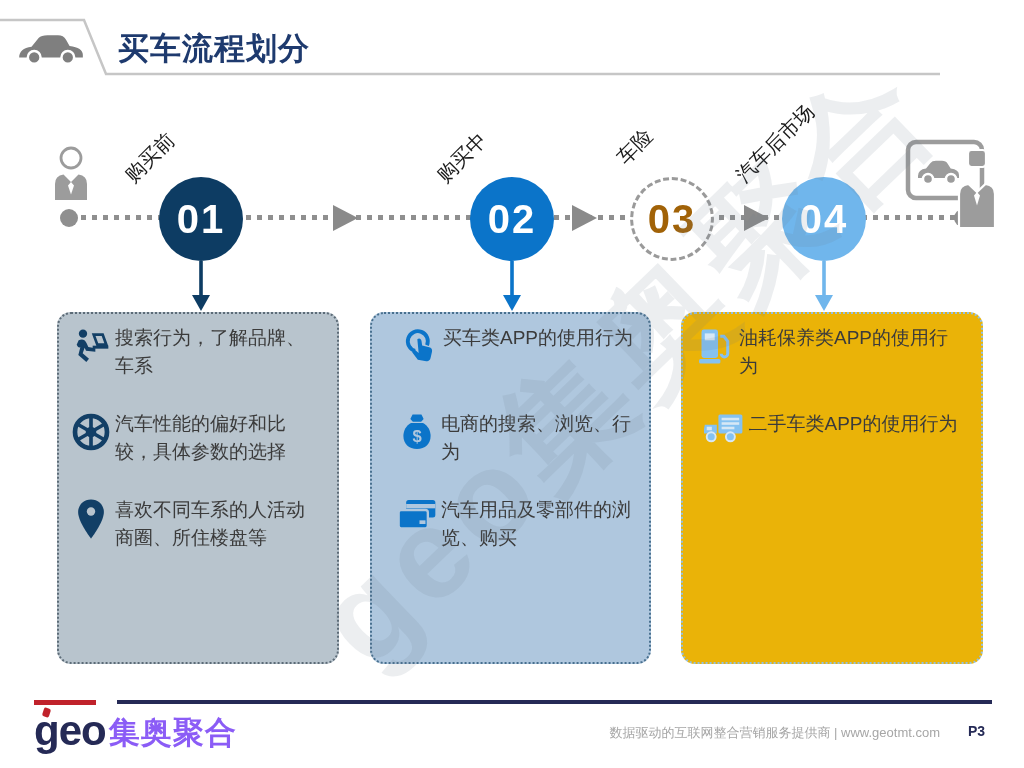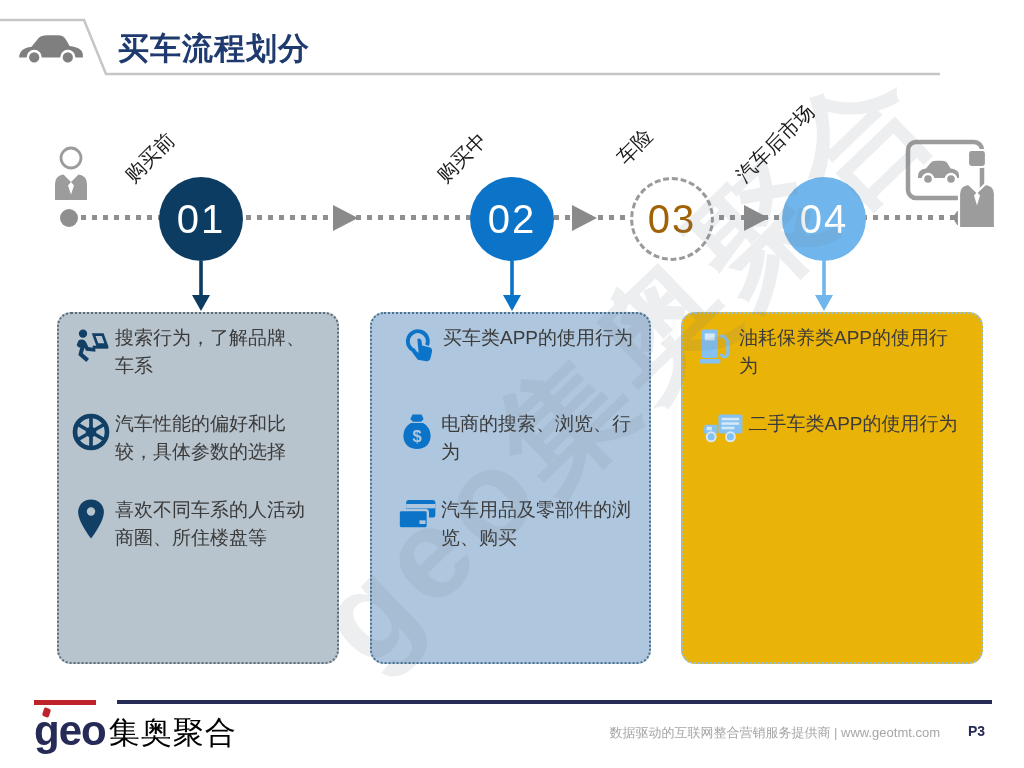--- a/index.html
+++ b/index.html
@@ -11,21 +11,21 @@
   .header-car{position:absolute;left:12px;top:22px;width:78px;height:46px;}
   .page-title{position:absolute;left:118px;top:28px;font-size:31px;font-weight:bold;color:#1e3a6e;letter-spacing:1px;}
 
   
   .dotline{position:absolute;left:70px;top:215px;width:888px;height:5px;
     background:repeating-linear-gradient(90deg,#8f8f8f 0 5px,transparent 5px 11px);}
   .flow-dot{position:absolute;width:18px;height:18px;border-radius:50%;background:#8f8f8f;top:209px;}
   .flow-arrow{position:absolute;top:205px;width:0;height:0;
     border-top:13px solid transparent;border-bottom:13px solid transparent;border-left:25px solid #8a8a8a;}
   .step-circle{position:absolute;top:177px;width:84px;height:84px;border-radius:50%;
-    display:flex;align-items:center;justify-content:center;color:#fff;font-size:40px;font-weight:400;letter-spacing:2px;z-index:3;}
+    display:flex;align-items:center;justify-content:center;color:#fff;font-size:40px;font-weight:700;letter-spacing:2px;z-index:3;}
   .step-circle.dashed{width:78px;height:78px;background:#fff;border:3px dashed #9a9a9a;color:#a16207;}
   .flow-label{position:absolute;font-size:20px;color:#1a1a1a;white-space:nowrap;
     transform:rotate(-45deg);transform-origin:left bottom;line-height:24px;z-index:4;}
   .down-arrow{position:absolute;top:261px;z-index:3;}
   .side-icon{position:absolute;z-index:2;}
 
   
   .info-box{position:absolute;top:312px;height:352px;border-radius:14px;box-sizing:border-box;
     padding:10px 10px 10px 8px;z-index:2;}
   .box1{left:57px;width:282px;background:#b8c4cd;border:2px dotted #5c6b77;}
@@ -43,21 +43,21 @@
   .watermark{position:absolute;left:340px;top:555px;transform:rotate(-44deg);transform-origin:left center;
     font-size:128px;font-weight:bold;color:rgba(110,125,140,0.13);letter-spacing:8px;white-space:nowrap;
     z-index:6;pointer-events:none;}
 
   
   .footer-line-red{position:absolute;left:34px;top:700px;width:62px;height:5px;background:#c0222b;}
   .footer-line-navy{position:absolute;left:117px;top:700px;width:875px;height:4px;background:#252a56;}
   .footer-logo{position:absolute;left:34px;top:712px;display:flex;align-items:flex-end;z-index:3;}
   .logo-latin{font-size:42px;line-height:38px;font-weight:bold;color:#252a56;letter-spacing:-1px;position:relative;}
   .logo-accent{position:absolute;left:9px;top:-4px;width:7px;height:9px;background:#c0222b;transform:rotate(18deg);border-radius:2px;}
-  .logo-cn{font-size:31px;line-height:34px;font-weight:normal;color:#000000;margin-left:3px;letter-spacing:1px;}
+  .logo-cn{font-size:31px;line-height:34px;font-weight:bold;color:#8b5cf6;margin-left:3px;letter-spacing:1px;}
   .footer-tagline{position:absolute;right:84px;top:724px;font-size:13px;color:#a6a6a6;text-align:right;}
   .footer-page{position:absolute;left:968px;top:723px;font-size:14px;font-weight:bold;color:#252a56;}
 </style>
 </head>
 <body>
 
 <div class="slide">
 
   <svg class="header-lines">
     <path d="M0 20 H84 L106 74 H940" stroke="#c6c6c6" stroke-width="2.5" fill="none"></path>

